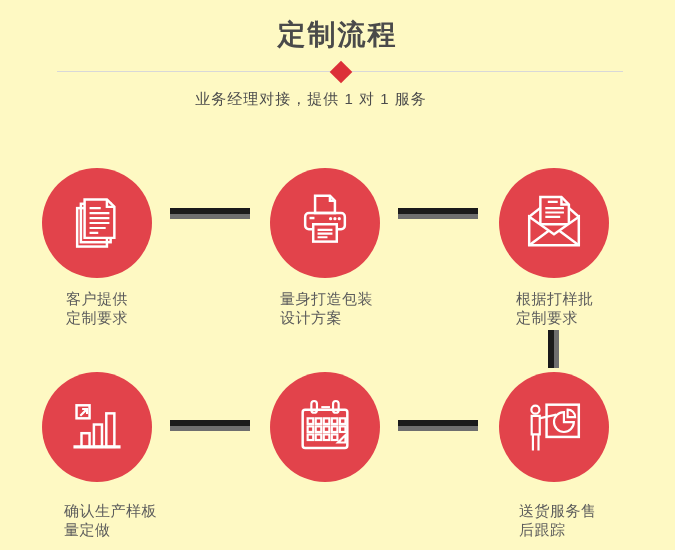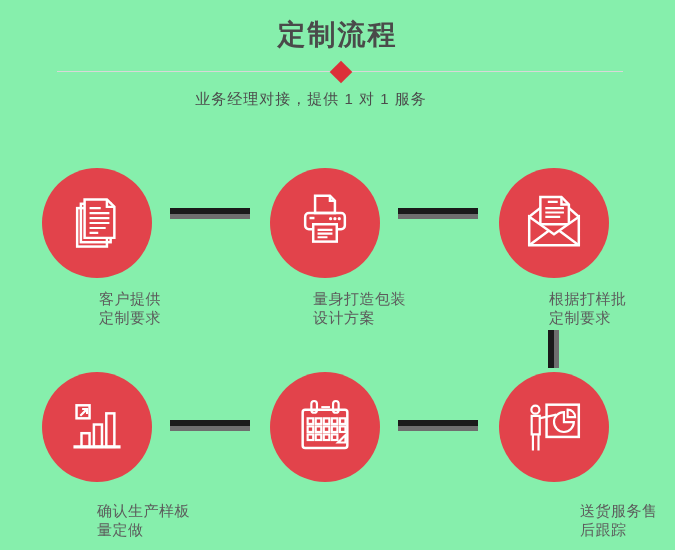--- a/index.html
+++ b/index.html
@@ -1,17 +1,17 @@
 <!DOCTYPE html>
 <html><head>
 <meta charset="utf-8">
 <style>
   html,body{margin:0;padding:0;background:#fff;}
   .page{
-    position:relative;width:675px;height:550px;background:#86efac;overflow:hidden;
+    position:relative;width:675px;height:550px;background:#fef9c3;overflow:hidden;
     font-family:"Liberation Sans","DejaVu Sans",sans-serif;
   }
   .title{
     position:absolute;top:16px;left:0;width:675px;text-align:center;
     font-size:28px;font-weight:bold;color:#4a4a4a;letter-spacing:2px;
   }
   .divider-line{
     position:absolute;top:71px;left:57px;width:566px;height:1px;background:#d8d8d8;
   }
   .diamond{
@@ -21,21 +21,21 @@
   .subtitle{
     position:absolute;top:90px;left:0;width:622px;text-align:center;
     font-size:15px;color:#4c4c4c;letter-spacing:1px;
   }
   .circle{
     position:absolute;width:110px;height:110px;border-radius:50%;
     background:#e2434b;display:flex;align-items:center;justify-content:center;
   }
   .step-label{
     position:absolute;font-size:15px;color:#5c5c5c;line-height:19px;
-    letter-spacing:0.5px;white-space:nowrap;text-align:left;margin-left:33px;
+    letter-spacing:0.5px;white-space:nowrap;text-align:left;
   }
   .conn-h{
     position:absolute;width:80px;height:11px;
     background:linear-gradient(180deg,#1a1a1a 0 55%,#6e6e6e 55% 100%);
   }
   .conn-v{
     position:absolute;width:11px;height:38px;
     background:linear-gradient(90deg,#1a1a1a 0 55%,#6e6e6e 55% 100%);
   }
   svg{display:block;}
@@ -148,18 +148,18 @@
     <svg width="62" height="62" viewBox="0 0 100 100" fill="none" stroke="#ffffff" stroke-width="4" stroke-linejoin="miter">
       <rect x="38" y="14" width="52" height="52"></rect>
       <path stroke-width="3.5" d="M66,26 A16,16 0 1 0 82,42 L66,42 Z"></path>
       <path stroke-width="3.5" d="M72,34 L72,22 A12,12 0 0 1 84,34 Z"></path>
       <circle stroke-width="3.5" cx="20" cy="22" r="6.5"></circle>
       <path stroke-width="3.5" d="M14,32 L27,32 L27,62 L14,62 Z"></path>
       <path stroke-width="3.5" d="M26,36 L54,30"></path>
       <path stroke-width="3.5" d="M16,62 L16,88 M25,62 L25,88"></path>
     </svg>
   </div>
-  <div class="step-label" style="left:547px;top:501px">
+  <div class="step-label" style="left:519px;top:501px">
     <div>送货服务售</div>
     <div>后跟踪</div>
   </div>
 
 </div>
 
 </body></html>

